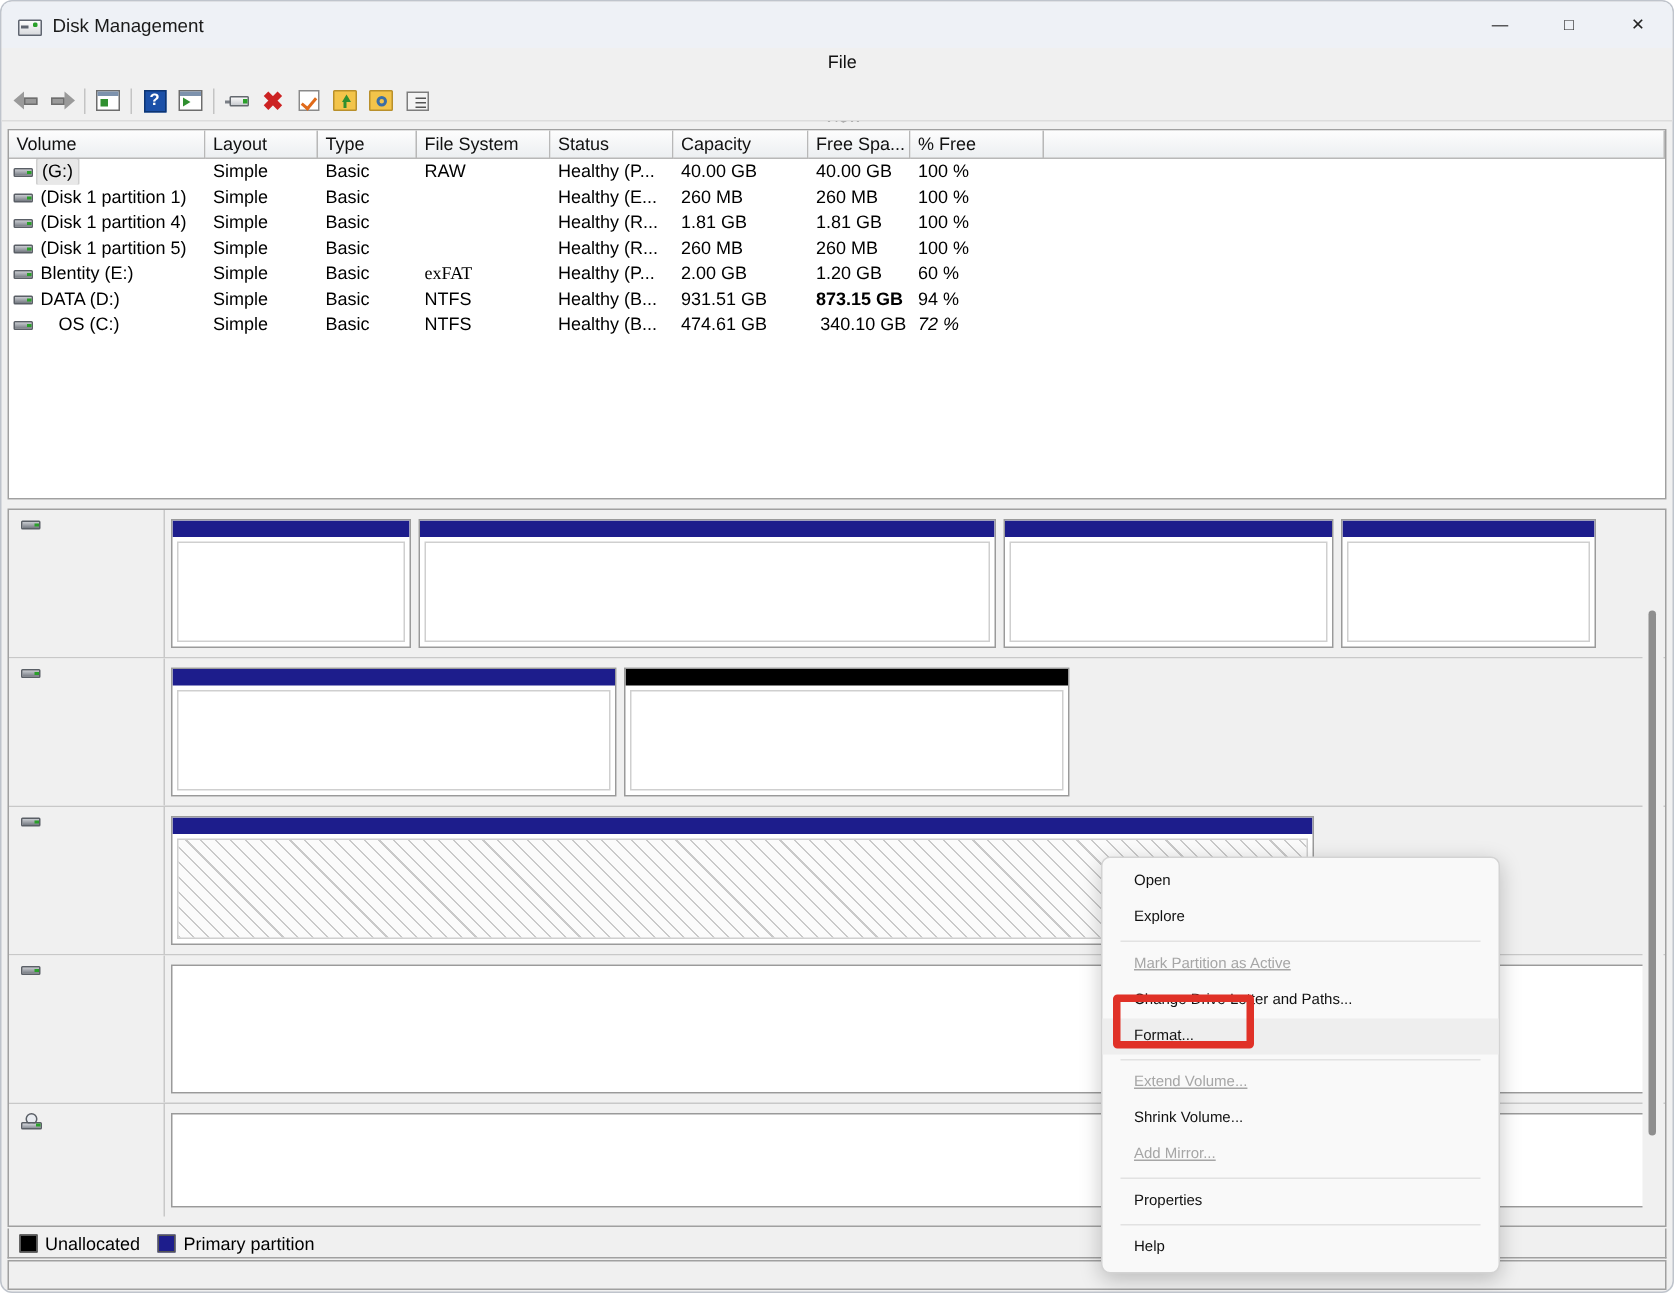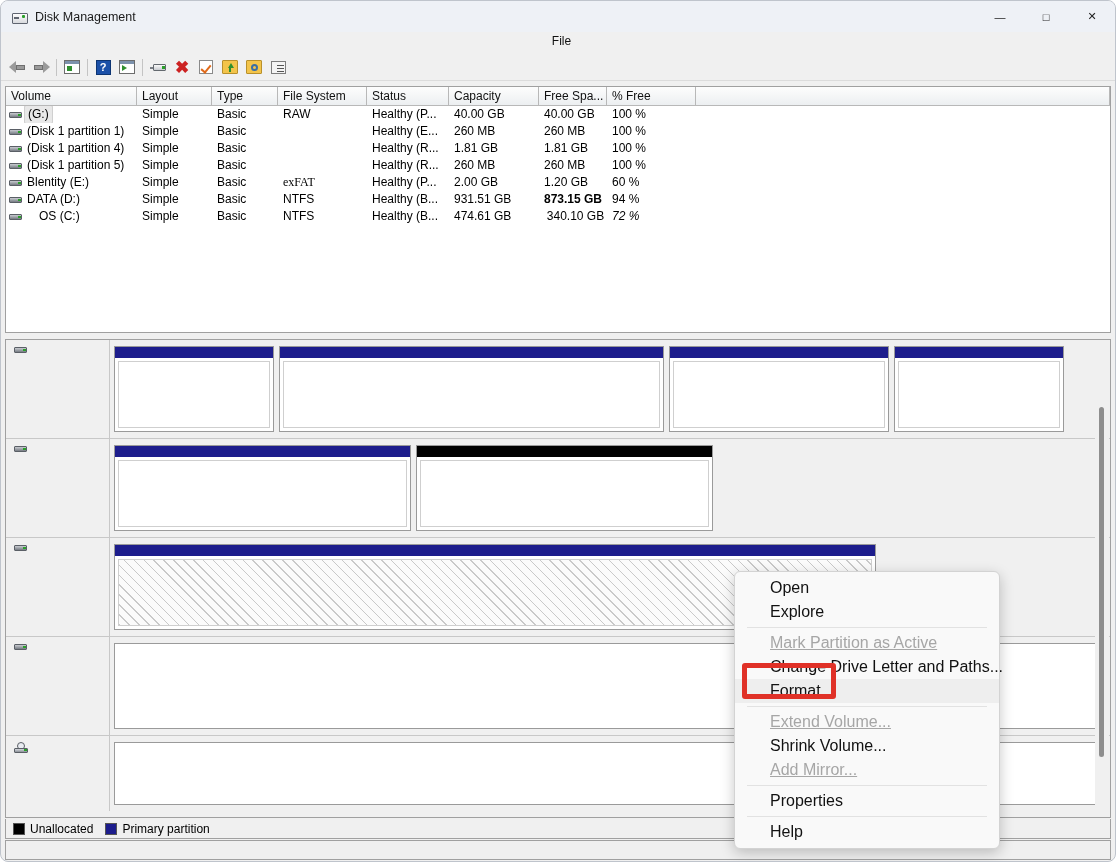--- a/index.html
+++ b/index.html
@@ -189,21 +189,21 @@
     background:#f0f0f0;border:1px solid #a0a0a0;box-sizing:border-box;
   }
   
   .ctxmenu{
     position:absolute;left:733px;top:570px;width:266px;
     background:#f9f9f9;border:1px solid #d3d3d3;border-radius:6px;
     box-shadow:0 4px 14px rgba(0,0,0,.22);
     padding:4px 0 4px 0;box-sizing:border-box;z-index:50;
   }
   .cmi{
-    height:24px;line-height:24px;padding-left:35px;font-size:16px;color:#111;
+    height:24px;line-height:24px;padding-left:21px;font-size:10px;color:#111;
     white-space:nowrap;cursor:default;
   }
   .cmi.dis{color:#a6a6a6;text-decoration:underline;}
   .cmi.hot{background:#eeeeee;}
   .cmsep{height:1px;background:#e2e2e2;margin:3px 12px 3px 12px;}
   .redbox{
     position:absolute;left:741px;top:662px;width:94px;height:36px;
     border:5px solid #e03127;border-radius:3px;box-sizing:border-box;z-index:60;
     pointer-events:none;
   }

